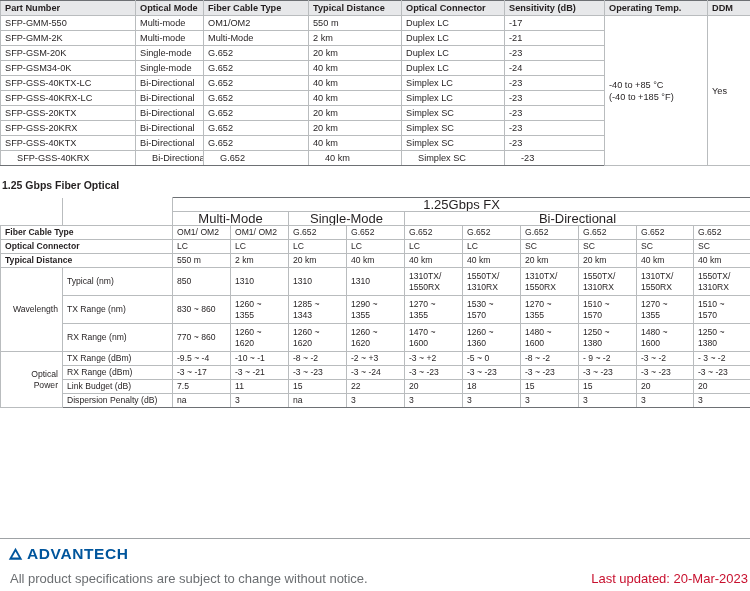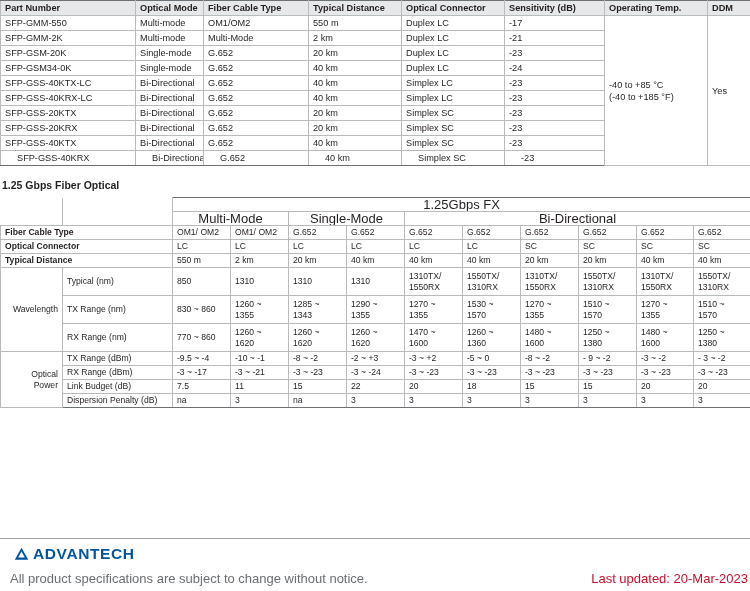--- a/index.html
+++ b/index.html
@@ -87,21 +87,21 @@
   }
   .footer-rule {
     width: 750px;
     height: 1px;
     background: #9fa2a5;
     margin-bottom: 6px;
   }
   .logo-row {
     display: flex;
     align-items: center;
-    padding-left: 14px;
+    padding-left: 8px;
     margin-bottom: 8px;
   }
   .logo-mark {
     width: 15px; height: 15px;
     margin-right: 4px;
     flex: 0 0 auto;
   }
   .logo-text {
     font-family: "Liberation Sans", sans-serif;
     font-weight: bold;

